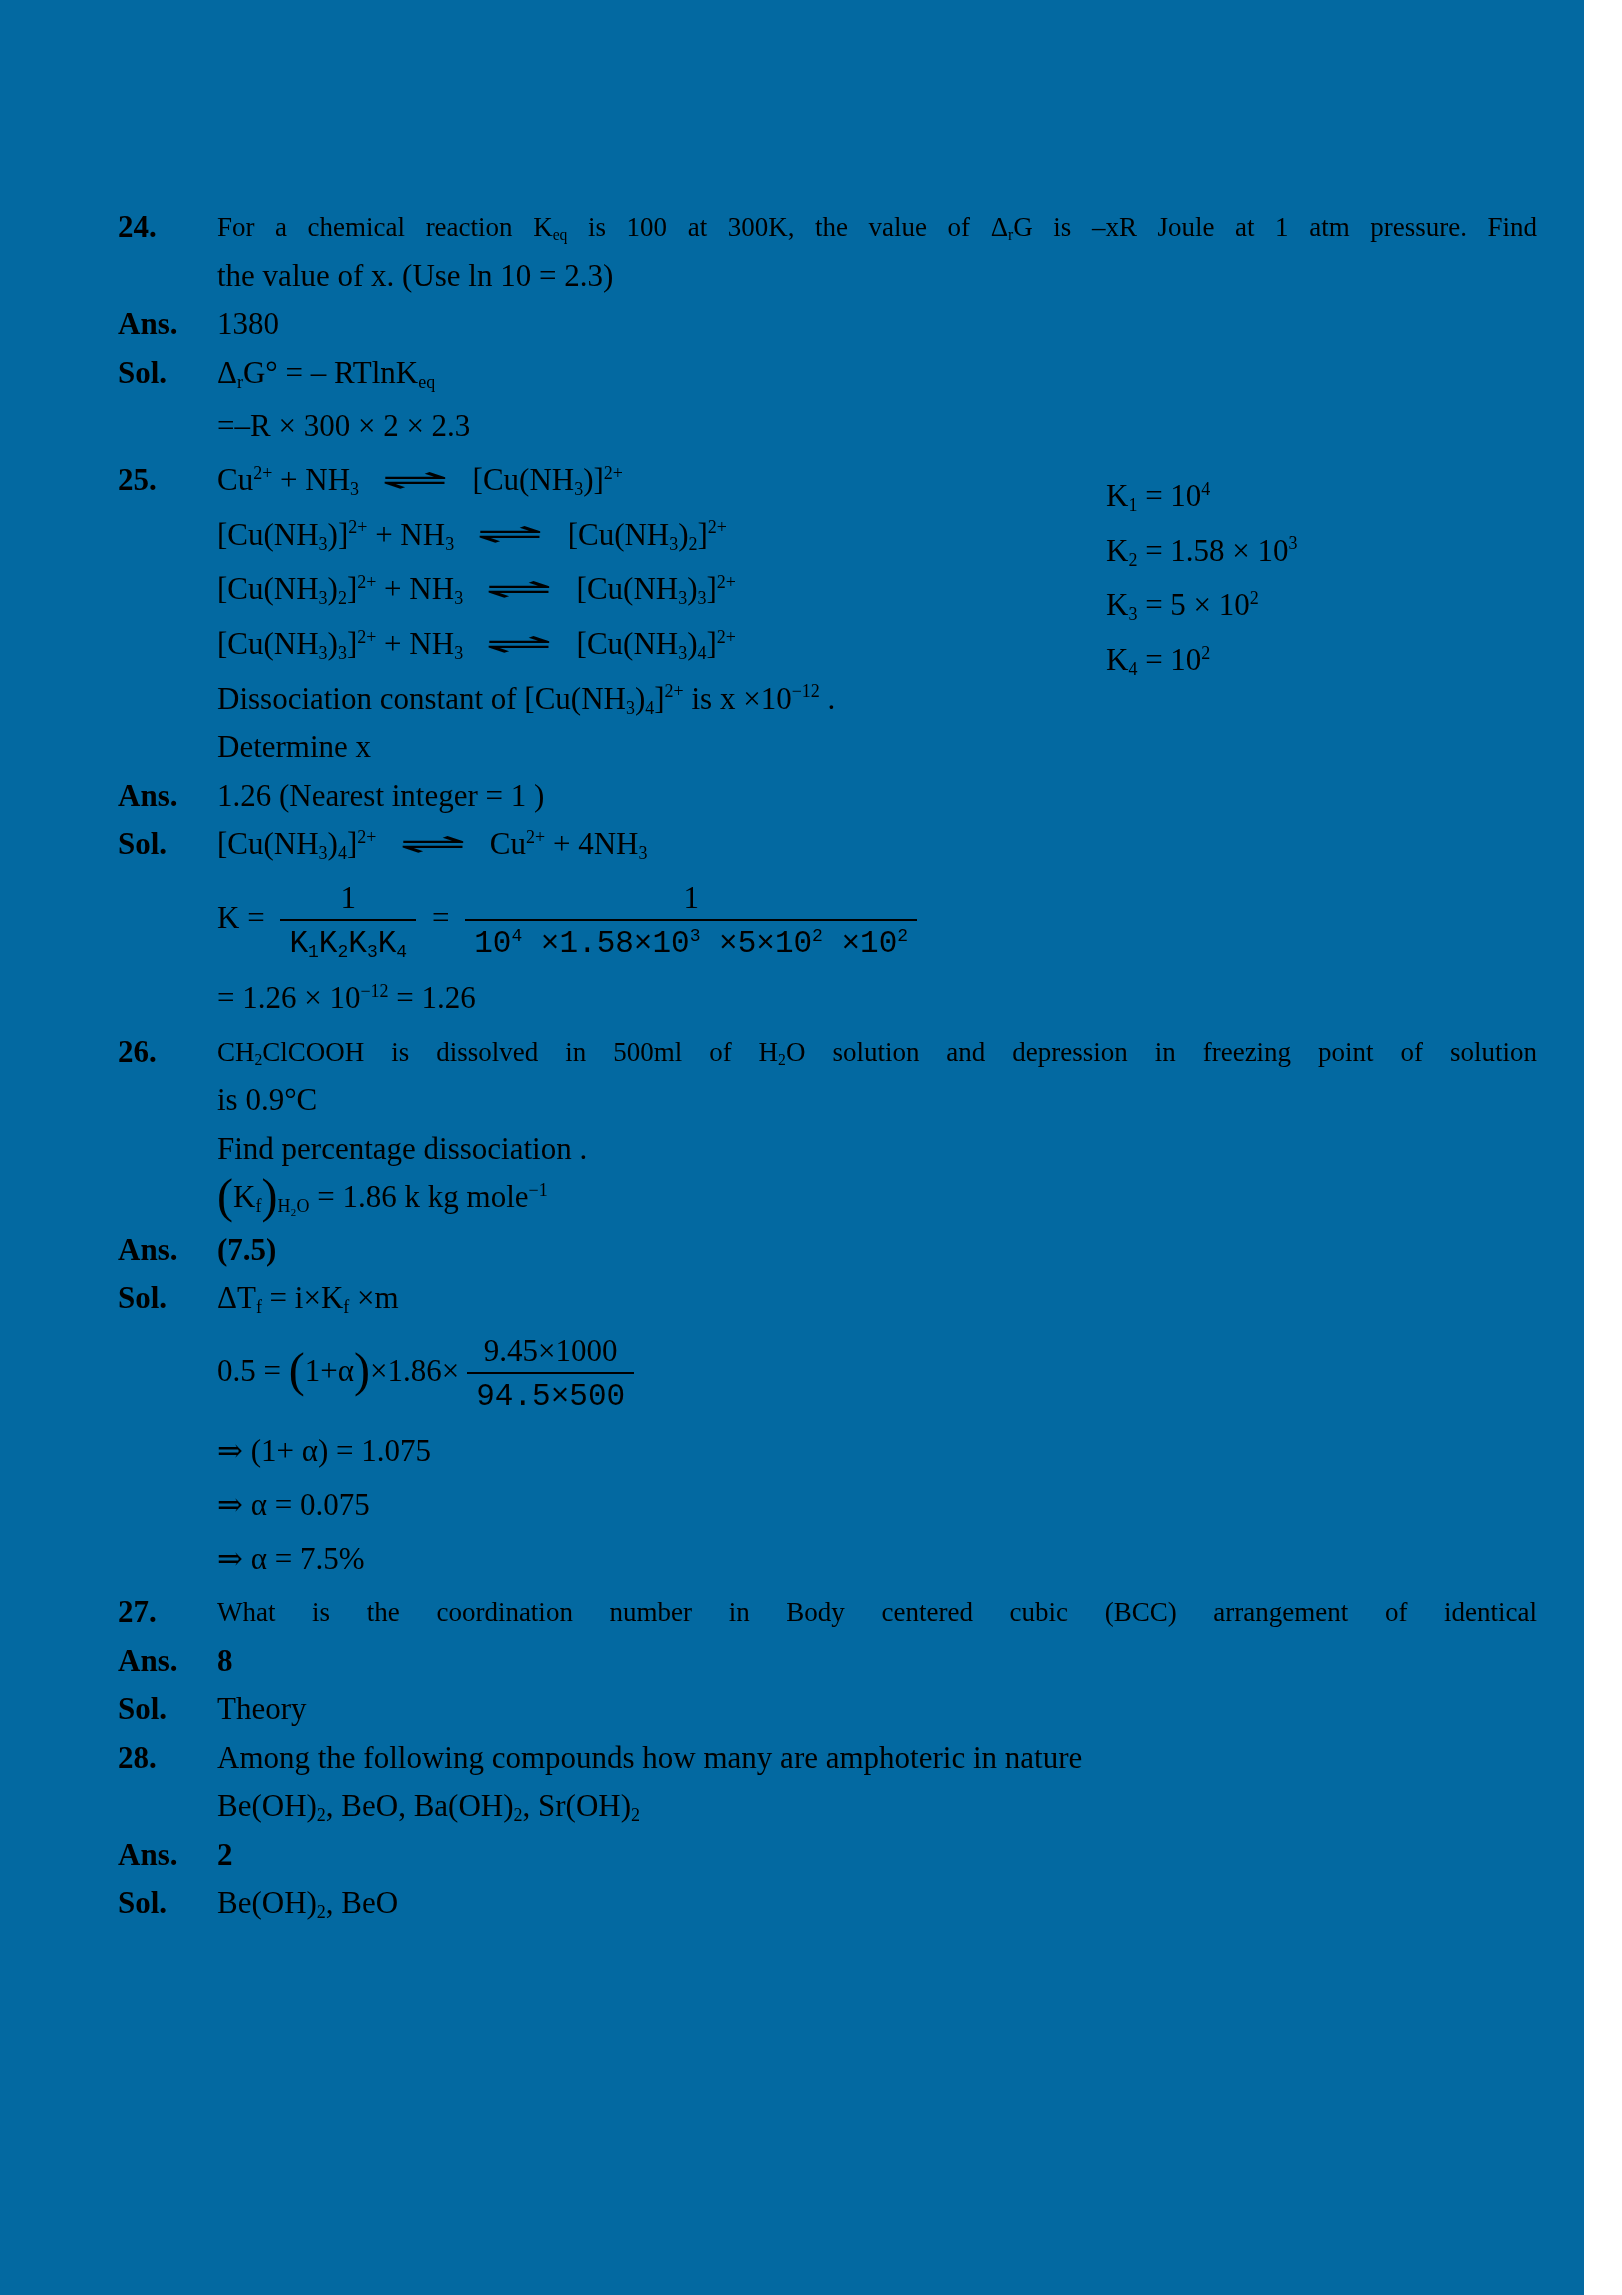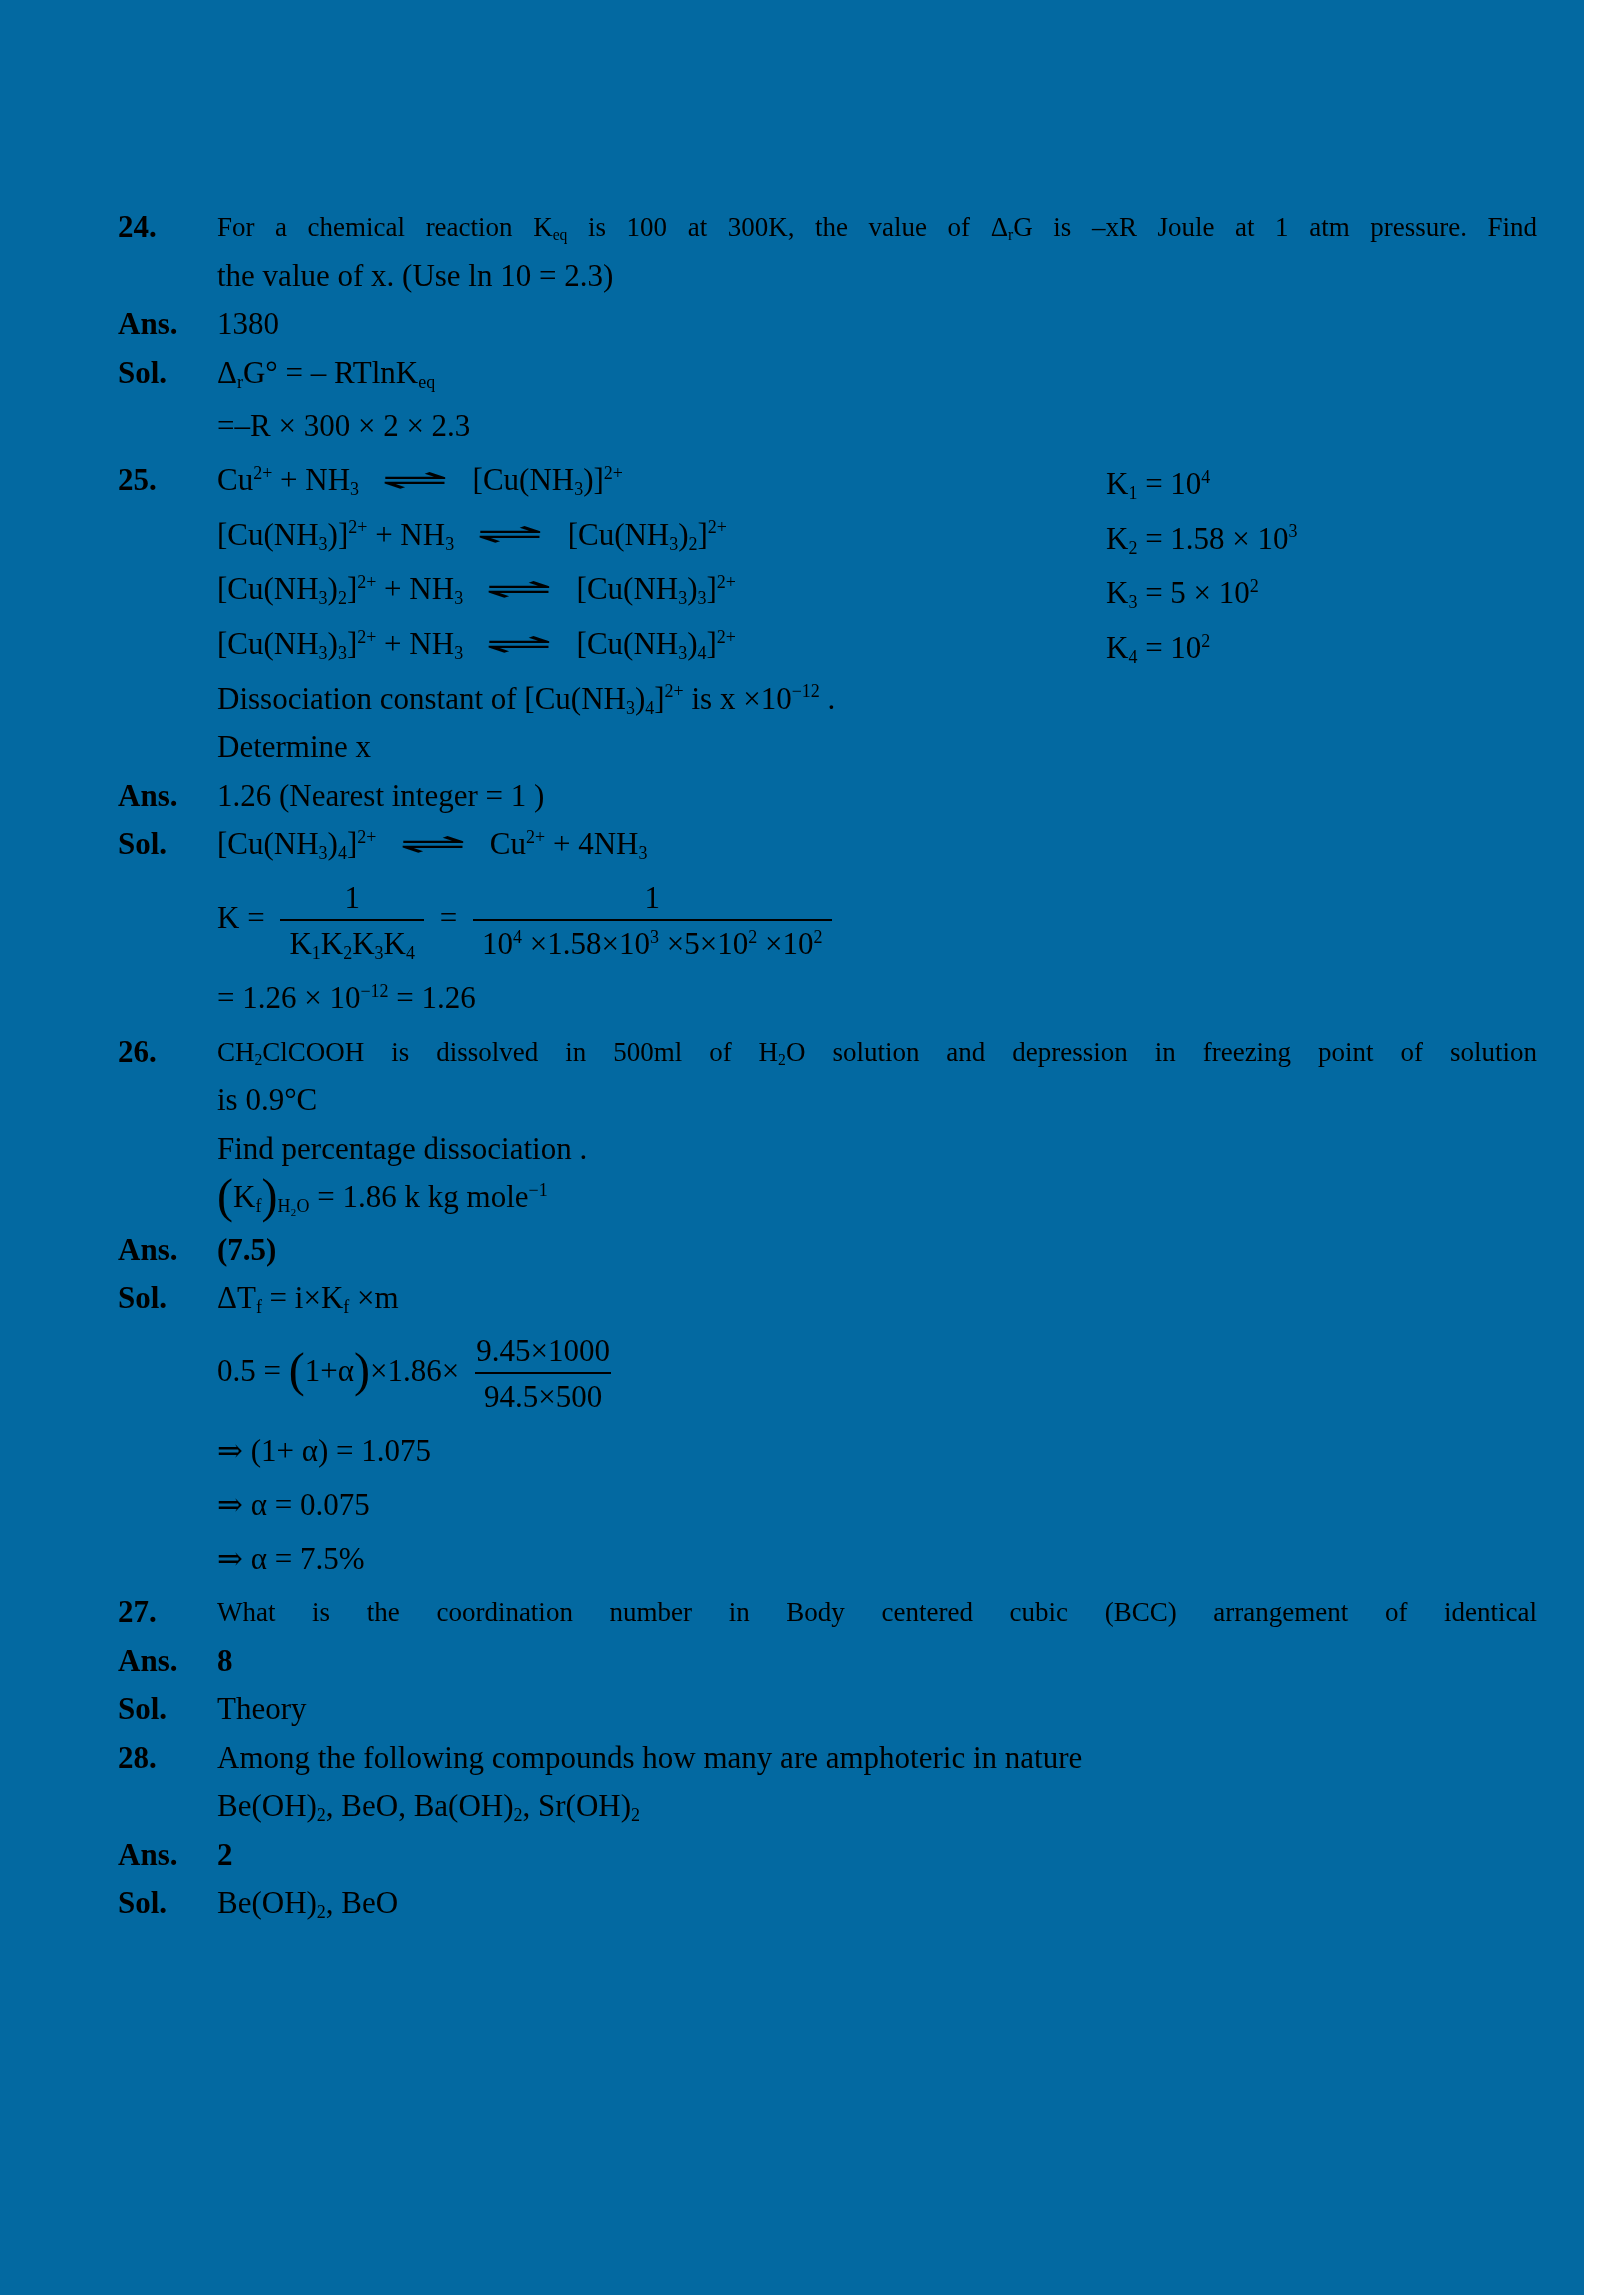--- a/index.html
+++ b/index.html
@@ -27,21 +27,21 @@
     position: relative;
     line-height: 38px;
     min-height: 38px;
     margin-bottom: 10.5px;
   }
   .eqline { margin-bottom: 15.7px; }
   .fracline { margin-top: 11.8px; margin-bottom: 18.3px; }
   .kfline { margin-bottom: 14.4px; }
   .jfull { text-align: justify; text-align-last: justify; font-size: 27px; }
   .bold { font-weight: bold; }
-  .kval { position: absolute; left: 889px; top: 4px; white-space: nowrap; }
+  .kval { position: absolute; left: 889px; top: 16px; white-space: nowrap; }
   
   .sp { font-size: 58%; line-height: 0; position: relative; top: -0.62em; }
   .sb { font-size: 58%; line-height: 0; position: relative; top: 0.28em; }
   
   .harp {
     display: inline-block;
     width: 98px;
     text-align: center;
     vertical-align: baseline;
   }
@@ -57,21 +57,21 @@
   
   .frac {
     display: inline-flex;
     flex-direction: column;
     align-items: center;
     vertical-align: middle;
     margin: 0 7.9px;
     text-align: center;
   }
   .frac .num { line-height: 35px; padding: 0 9.2px 3.9px 9.2px; }
-  .frac .den { line-height: 35px; border-top: 2.6px solid #000; padding: 5.2px 9.2px 0 9.2px; }
+  .frac .den { line-height: 35px; border-top: 2.6px solid #000; padding: 5.2px 9.2px 0 9.2px; font-family: Liberation Mono, monospace; }
   
   .bigp {
     font-size: 155%;
     font-weight: 400;
     vertical-align: middle;
     position: relative;
     top: -0.08em;
     line-height: 0;
   }
 </style>

